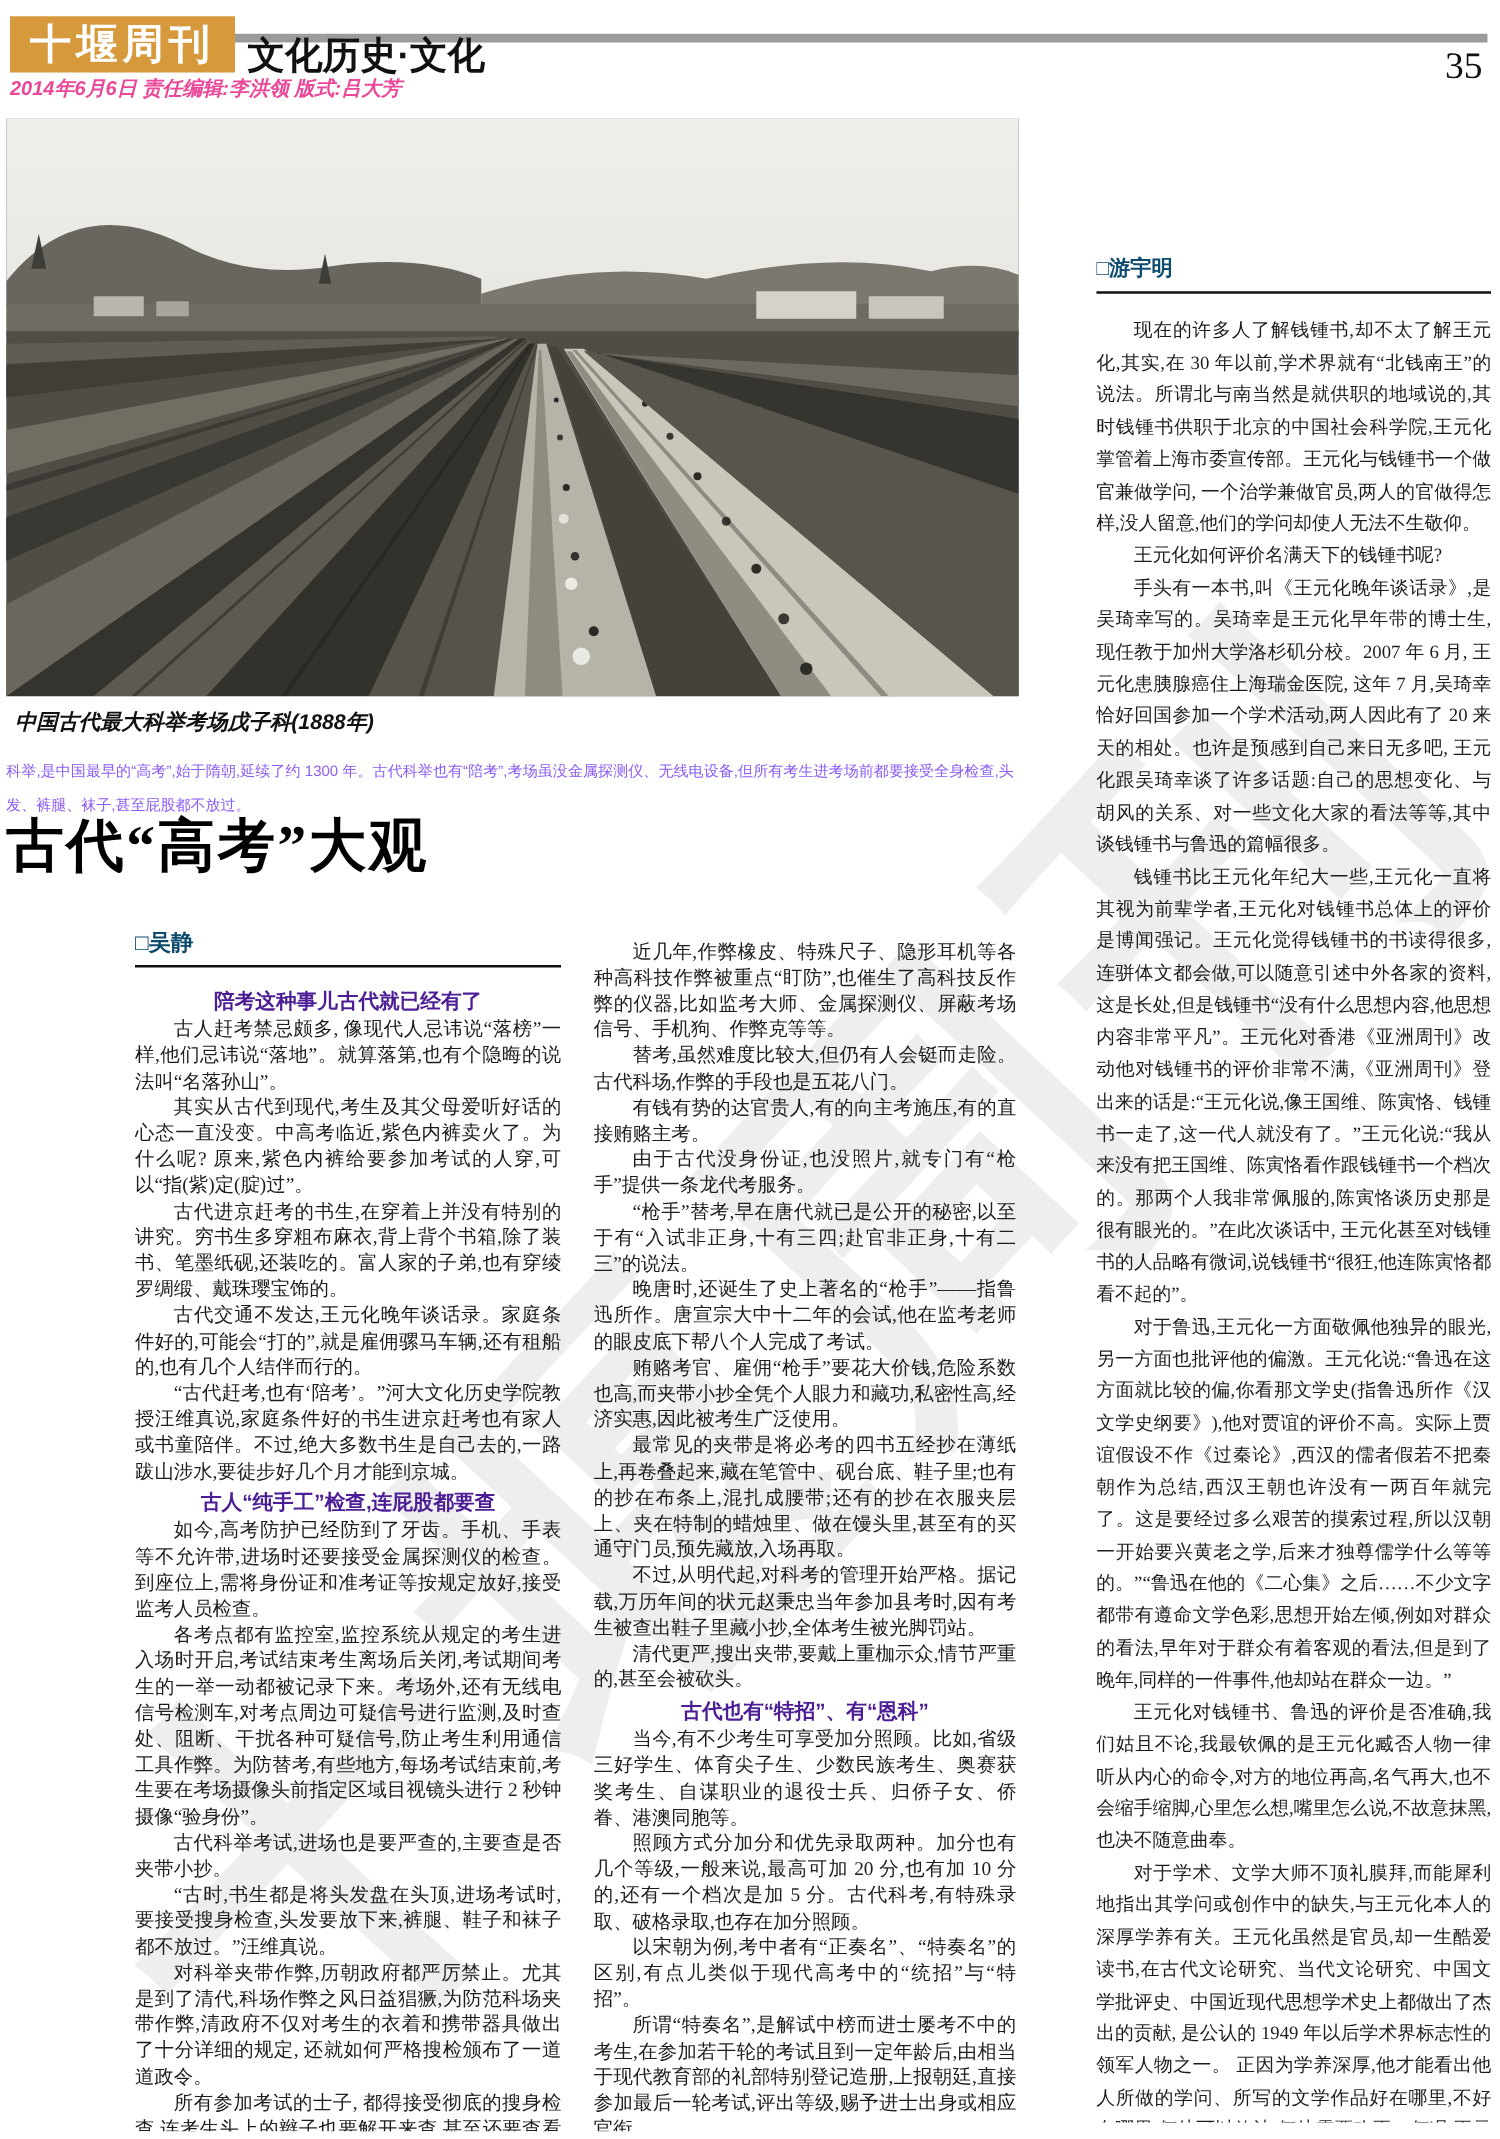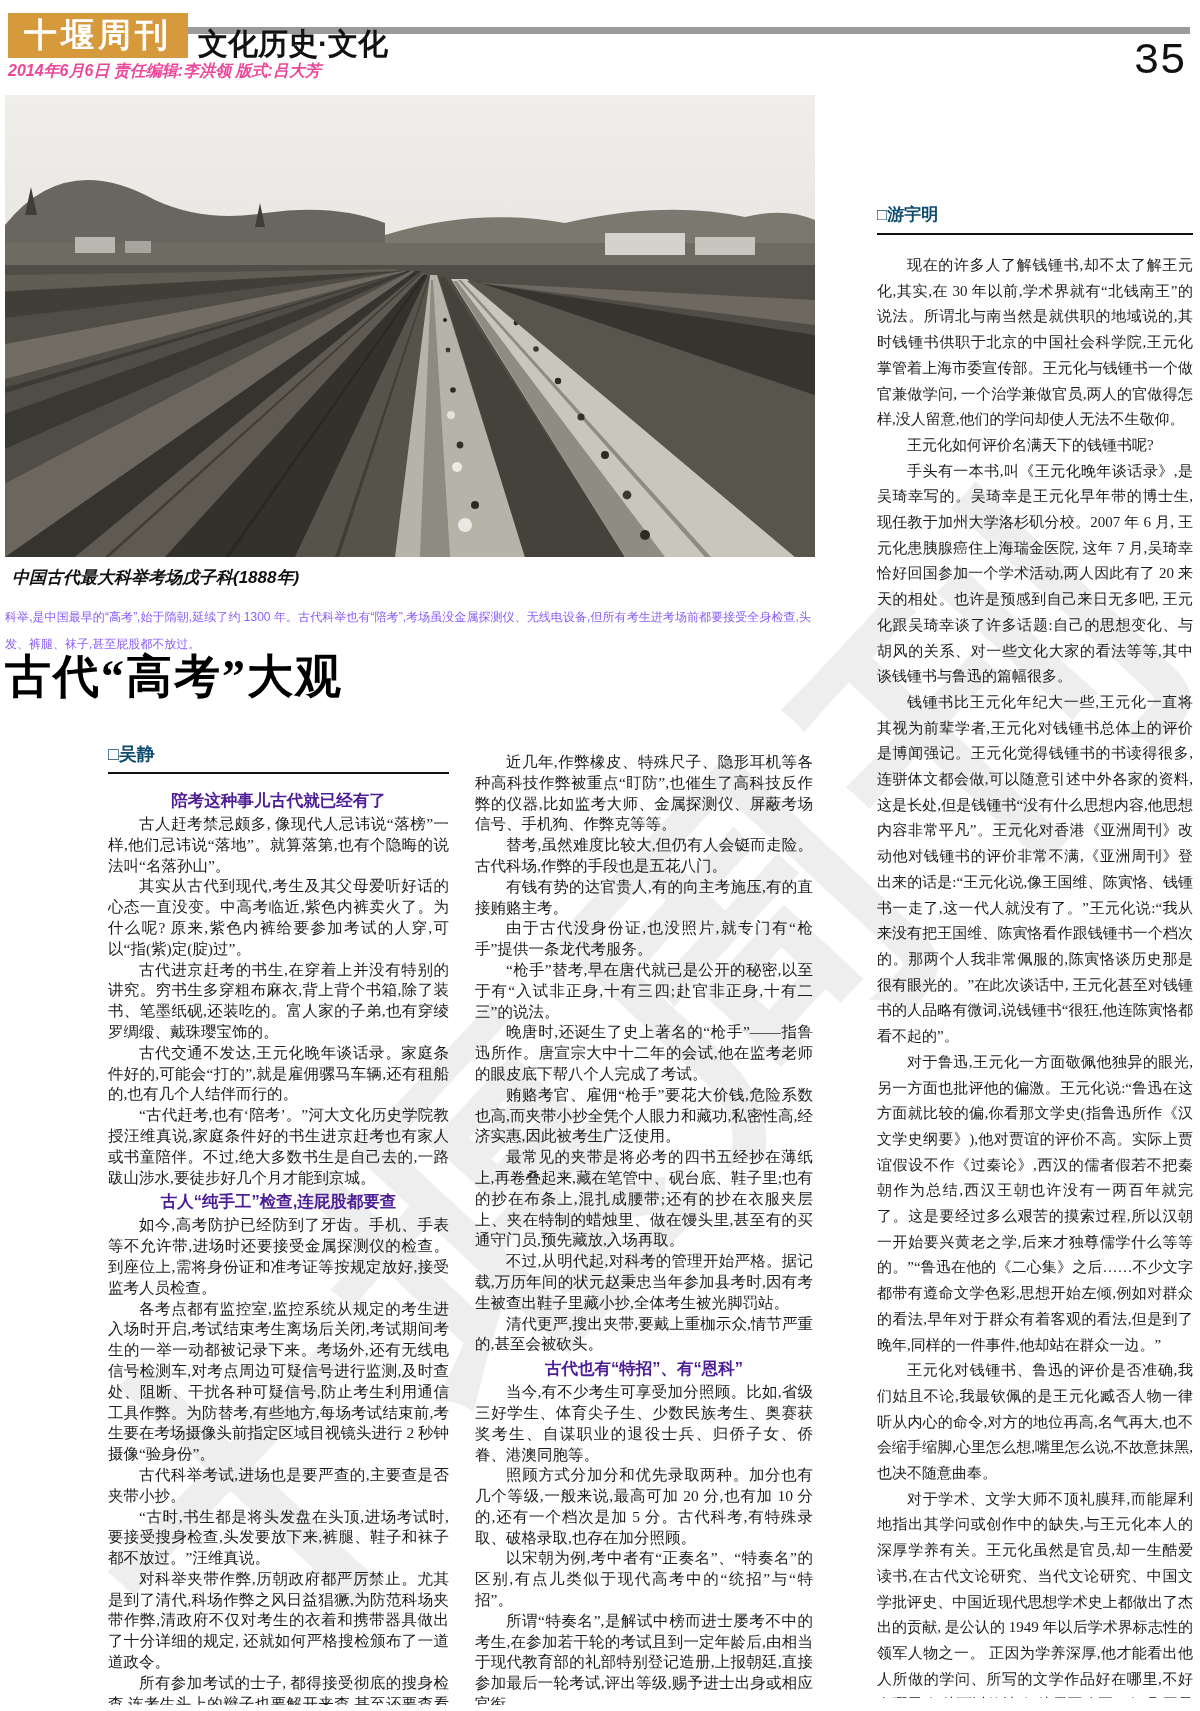--- a/index.html
+++ b/index.html
@@ -23,21 +23,21 @@
     background:#d6993b; color:#ffffff; font-family:"Liberation Sans", sans-serif;
     font-weight:bold; font-size:33px; letter-spacing:4px;
     display:flex; align-items:center; justify-content:center;
   }
   .section-title{
     position:absolute; left:198px; top:24px; z-index:3;
     font-family:"Liberation Sans", sans-serif; font-weight:bold; font-size:30px; color:#111;
   }
   .page-number{
     position:absolute; right:14px; top:36px; z-index:3;
-    font-family:Liberation Mono, monospace; font-size:44px; color:#111;
+    font-family:Liberation Serif, serif; font-size:30px; color:#111;
   }
   .dateline{
     position:absolute; left:8px; top:61px; z-index:3;
     font-family:"Liberation Sans", sans-serif; font-style:italic; font-weight:bold;
     font-size:16px; color:#ec4899;
   }
   
   .photo{position:absolute; left:5px; top:95px; width:810px; height:462px; margin:0; z-index:1; background:#777;}
   .photo svg{display:block; width:100%; height:100%;}
   .caption{

